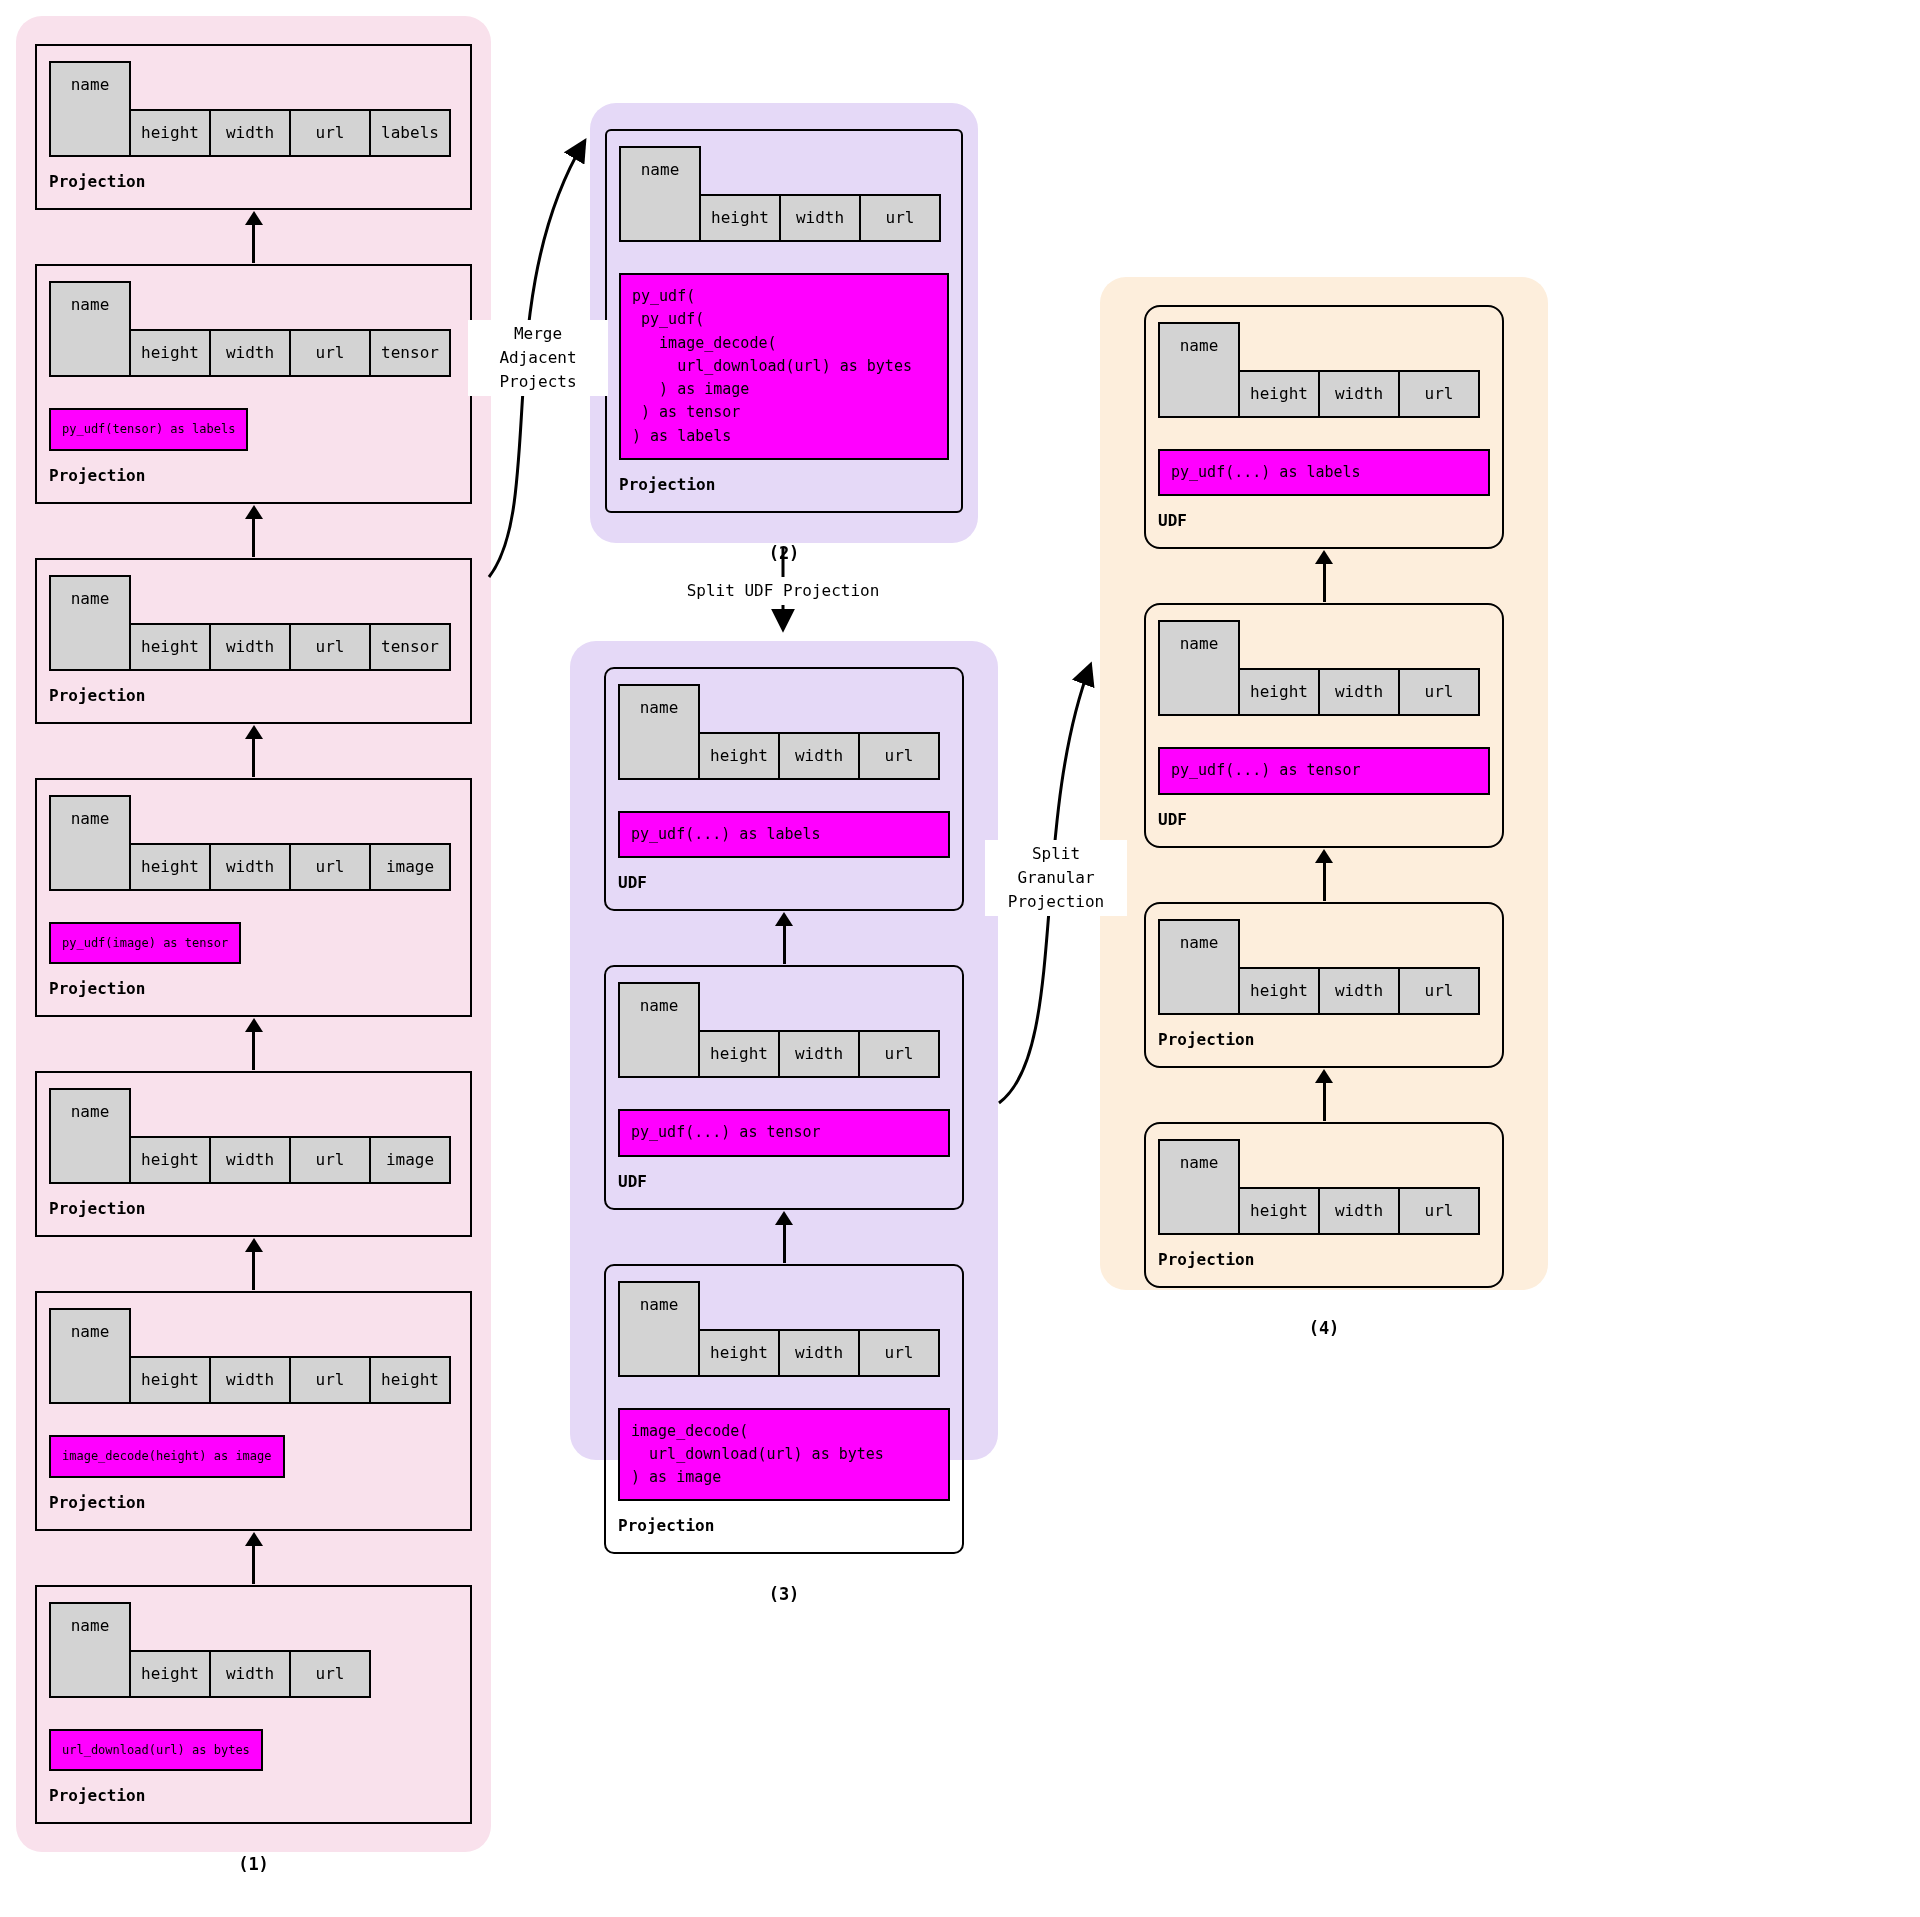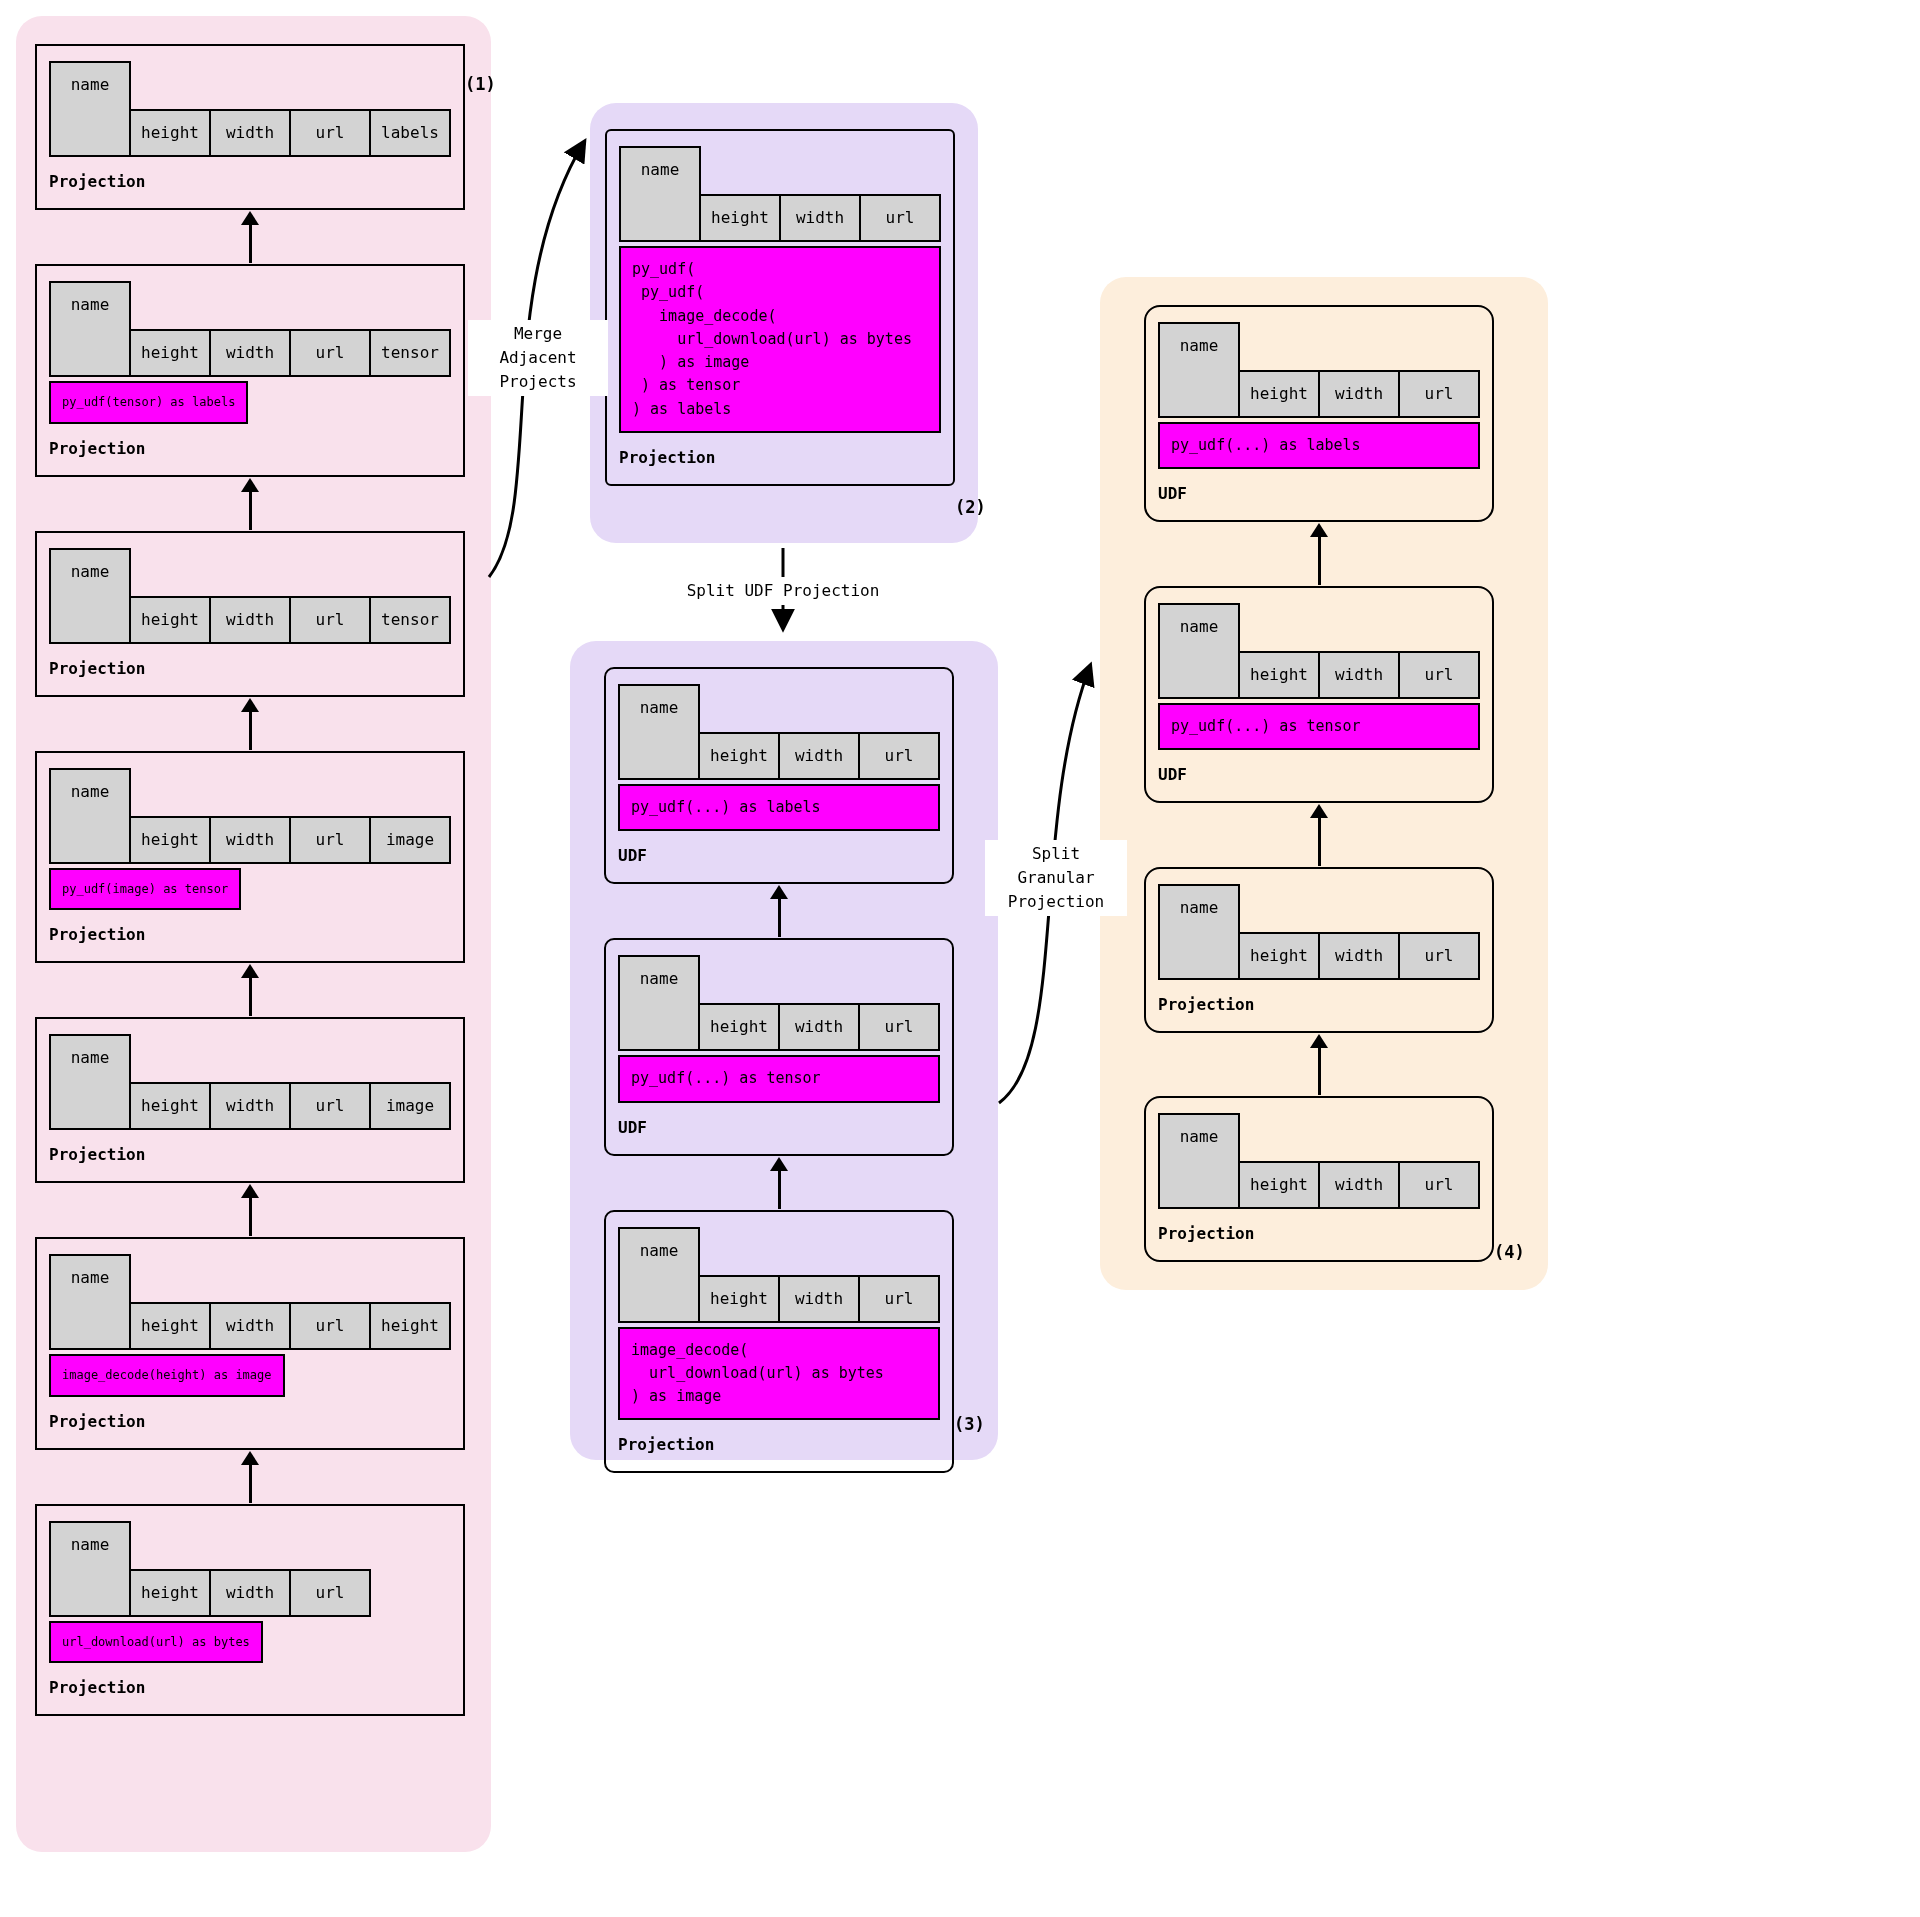--- a/index.html
+++ b/index.html
@@ -11,20 +11,21 @@
     font-family: "DejaVu Sans Mono", "Liberation Mono", monospace;
     color: #000;
     overflow: hidden;
   }
 
   
   .group {
     position: absolute;
     border-radius: 26px;
     display: flex;
+    flex-direction: column;
     box-sizing: border-box;
     z-index: 1;
   }
   .group-1 { left: 16px;   top: 16px;  width: 475px; height: 1836px; padding: 28px 19px; background: var(--pink); }
   .group-2 { left: 590px;  top: 103px; width: 388px; height: 440px;  padding: 26px 15px; background: var(--purple); }
   .group-3 { left: 570px;  top: 641px; width: 428px; height: 819px;  padding: 26px 34px; background: var(--purple); }
   .group-4 { left: 1100px; top: 277px; width: 448px; height: 1013px; padding: 28px 44px; background: var(--cream); }
 
   .nodes { display: flex; flex-direction: column; }
   .group-3 .nodes, .group-4 .nodes { flex: 1 1 auto; }
@@ -51,21 +52,21 @@
     padding: 12px 6px;
     text-align: center;
     font-size: 16px;
     line-height: 1.25;
   }
   .col + .col { margin-left: -2px; margin-top: 48px; }
 
   .expr {
     background: var(--magenta);
     border: 2px solid var(--ink);
-    margin-top: 4px;
+    margin-top: 31px;
     padding: 10px 11px;
     font-size: 15px;
     line-height: 1.55;
     white-space: pre;
     box-sizing: border-box;
   }
   .group-1 .expr { align-self: flex-start; font-size: 12px; text-align: right; }
 
   .node-label { margin-top: 15px; font-weight: bold; font-size: 16px; }
 

